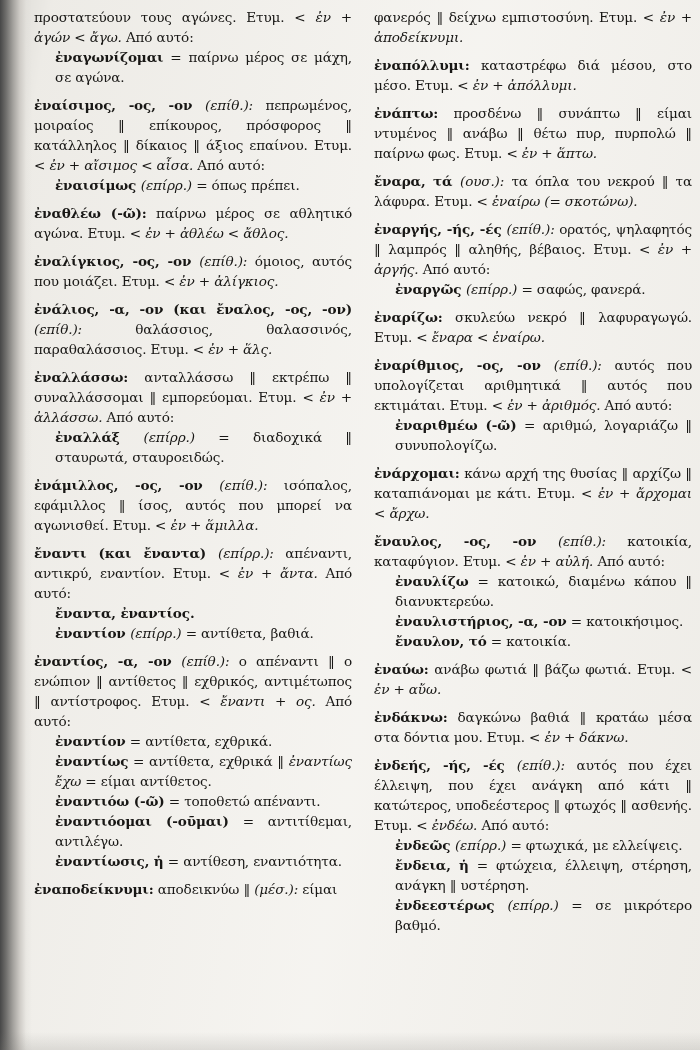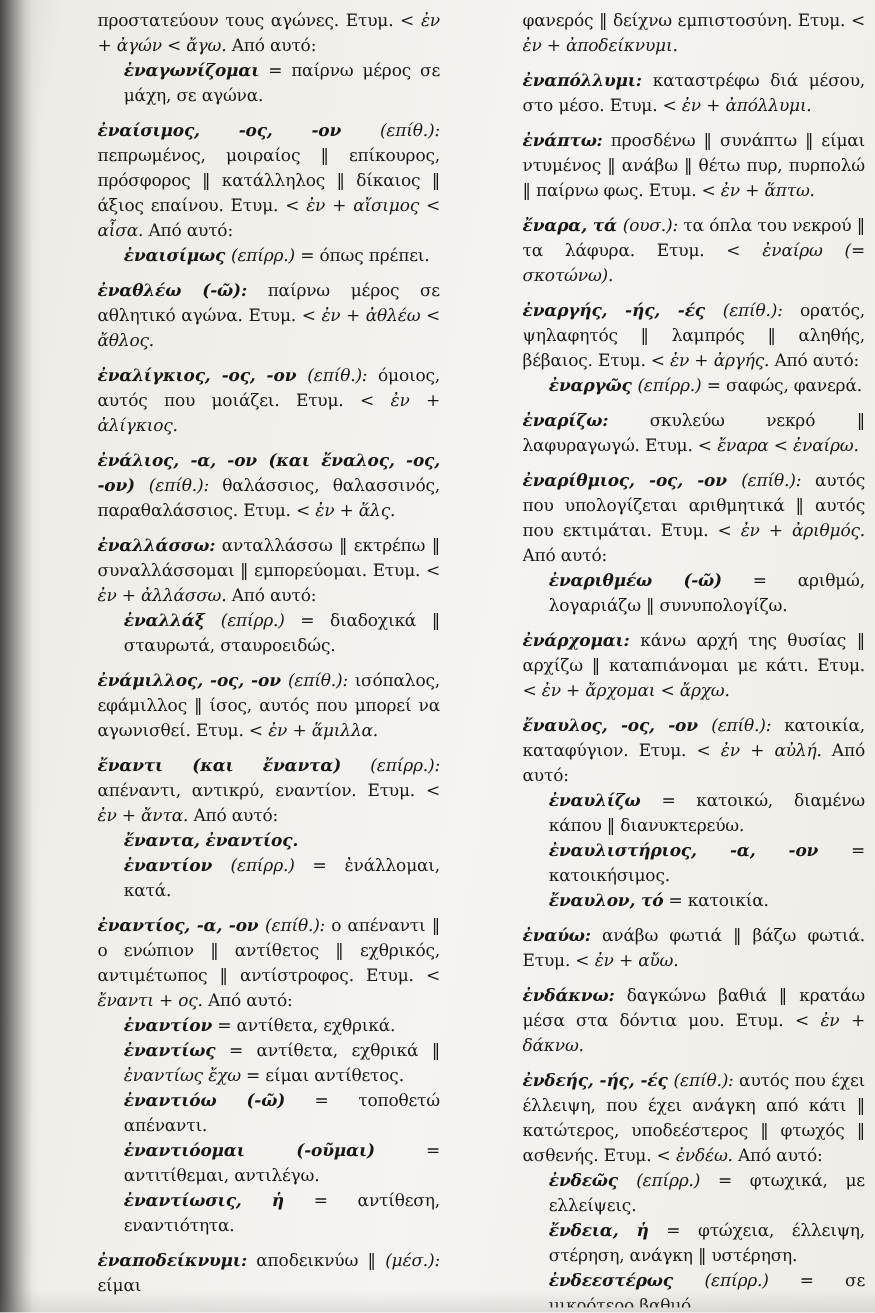--- a/index.html
+++ b/index.html
@@ -45,27 +45,26 @@
     gap: 22px;
   }
   .col {
     flex: 1 1 0;
     overflow: hidden;
     color: var(--ink);
     font-size: 13.6px;
     line-height: 20px;
     text-align: justify;
     letter-spacing: -0.15px;
-    margin-left: 44px;
   }
   .entry { margin: 0 0 8px 0; }
   .entry:last-child { margin-bottom: 0; }
   .para { margin: 0; }
   .para.sub { margin-left: 21px; }
-  .r-b  { font-weight: bold; font-style: italic; }
+  .r-b  { font-weight: bold; }
   .r-i  { font-style: italic; }
 </style>
 </head>
 <body>
 
 <div class="page">
   <div class="spine-shadow"></div>
   <div class="columns">
     <div class="col">
         <div class="entry">
@@ -88,21 +87,21 @@
         <div class="entry">
           <p class="para"><span class="r-b">ἐναλλάσσω:</span><span class="r-n"> ανταλλάσσω ‖ εκτρέπω ‖ συναλλάσσομαι ‖ εμπορεύομαι. Ετυμ. &lt; </span><span class="r-i">ἐν + ἀλλάσσω.</span><span class="r-n"> Από αυτό:</span></p>
           <p class="para sub"><span class="r-b">ἐναλλάξ </span><span class="r-i">(επίρρ.)</span><span class="r-n"> = διαδοχικά ‖ σταυρωτά, σταυροειδώς.</span></p>
         </div>
         <div class="entry">
           <p class="para"><span class="r-b">ἐνάμιλλος, -ος, -ον </span><span class="r-i">(επίθ.):</span><span class="r-n"> ισόπαλος, εφάμιλλος ‖ ίσος, αυτός που μπορεί να αγωνισθεί. Ετυμ. &lt; </span><span class="r-i">ἐν + ἅμιλλα.</span></p>
         </div>
         <div class="entry">
           <p class="para"><span class="r-b">ἔναντι (και ἔναντα) </span><span class="r-i">(επίρρ.):</span><span class="r-n"> απέναντι, αντικρύ, εναντίον. Ετυμ. &lt; </span><span class="r-i">ἐν + ἄντα.</span><span class="r-n"> Από αυτό:</span></p>
           <p class="para sub"><span class="r-b">ἔναντα, ἐναντίος.</span></p>
-          <p class="para sub"><span class="r-b">ἐναντίον </span><span class="r-i">(επίρρ.)</span><span class="r-n"> = ἐνάλλομαι, κατά.</span></p>
+          <p class="para sub"><span class="r-b">ἐναντίον </span><span class="r-i">(επίρρ.)</span><span class="r-n"> = αντίθετα, βαθιά.</span></p>
         </div>
         <div class="entry">
           <p class="para"><span class="r-b">ἐναντίος, -α, -ον </span><span class="r-i">(επίθ.):</span><span class="r-n"> ο απέναντι ‖ ο ενώπιον ‖ αντίθετος ‖ εχθρικός, αντιμέτωπος ‖ αντίστροφος. Ετυμ. &lt; </span><span class="r-i">ἔναντι + ος.</span><span class="r-n"> Από αυτό:</span></p>
           <p class="para sub"><span class="r-b">ἐναντίον</span><span class="r-n"> = αντίθετα, εχθρικά.</span></p>
           <p class="para sub"><span class="r-b">ἐναντίως</span><span class="r-n"> = αντίθετα, εχθρικά ‖ </span><span class="r-i">ἐναντίως ἔχω</span><span class="r-n"> = είμαι αντίθετος.</span></p>
           <p class="para sub"><span class="r-b">ἐναντιόω (-ῶ)</span><span class="r-n"> = τοποθετώ απέναντι.</span></p>
           <p class="para sub"><span class="r-b">ἐναντιόομαι (-οῦμαι)</span><span class="r-n"> = αντιτίθεμαι, αντιλέγω.</span></p>
           <p class="para sub"><span class="r-b">ἐναντίωσις, ἡ</span><span class="r-n"> = αντίθεση, εναντιότητα.</span></p>
         </div>
         <div class="entry">

